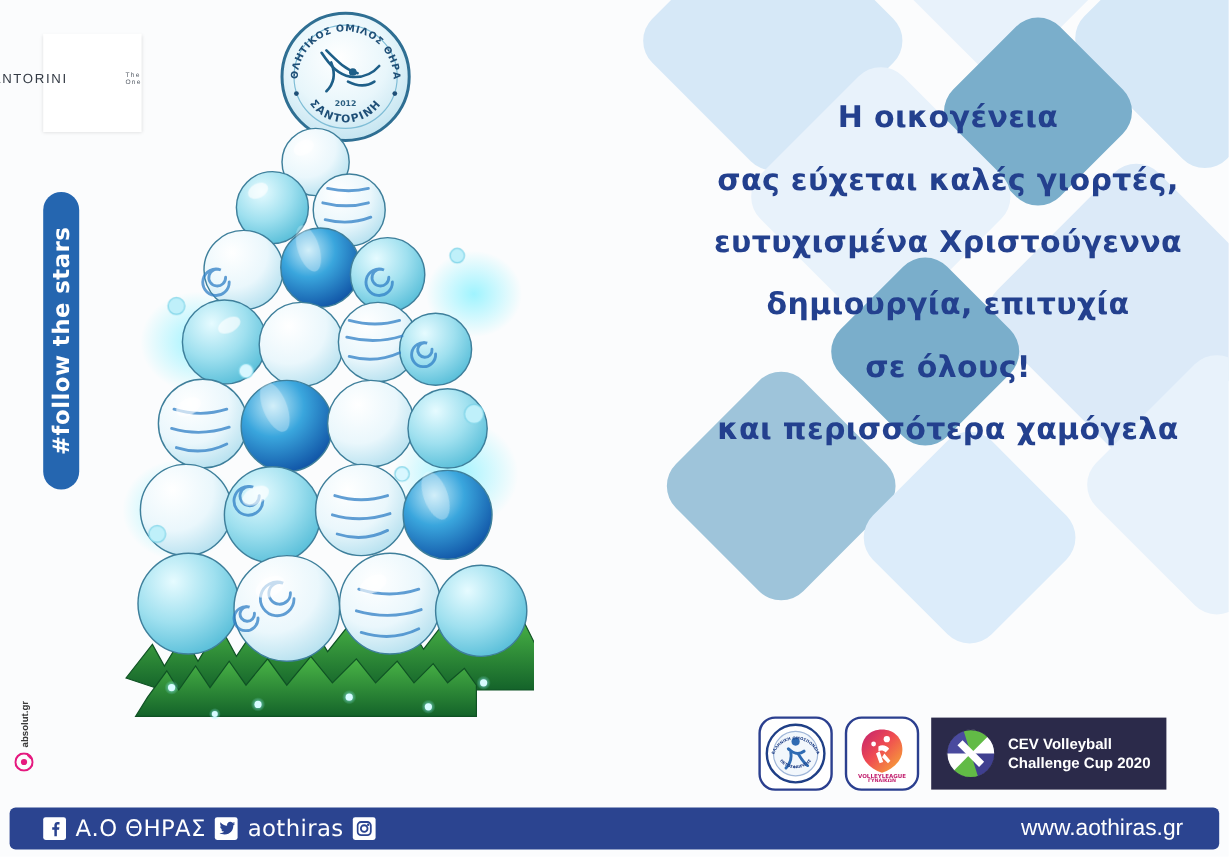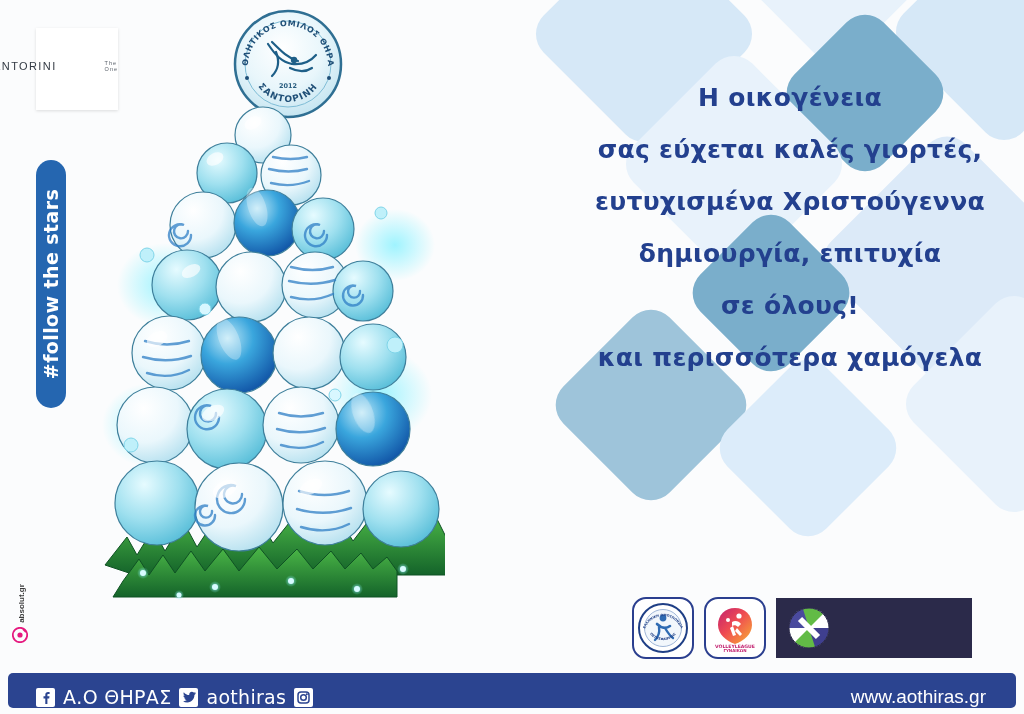--- a/index.html
+++ b/index.html
@@ -49,21 +49,21 @@
   #sponsors{position:absolute;left:632px;top:597px;height:62px;display:flex;align-items:center;gap:10px;}
   .sp-badge{width:62px;height:62px;background:#ffffff;border:2px solid #2b3f8f;border-radius:14px;
             display:flex;align-items:center;justify-content:center;box-sizing:border-box;}
   #cev-badge{
     width:196px;height:60px;background:#2b2a4a;display:flex;align-items:center;gap:9px;padding-left:11px;box-sizing:border-box;
   }
   #cev-badge .cev-text{color:#ffffff;font-size:12.5px;font-weight:bold;line-height:16px;font-family:"Liberation Sans",sans-serif;}
   
   #footer{
     position:absolute;left:8px;top:673px;width:1008px;height:35px;
-    background:#2b4490;border-radius:5px;display:flex;align-items:flex-end;
+    background:#2b4490;border-radius:5px;display:flex;align-items:center;
   }
   #social{display:flex;align-items:center;gap:8px;margin-left:28px;}
   .soc-ico{width:19px;height:19px;background:#ffffff;border-radius:2px;display:flex;align-items:center;justify-content:center;}
   .soc-label{color:#ffffff;font-size:19px;font-family:"DejaVu Sans",sans-serif;letter-spacing:.3px;}
   #site-url{margin-left:auto;margin-right:30px;color:#ffffff;font-size:19px;font-family:Liberation Sans, sans-serif;}
   
   #credit{position:absolute;left:8px;top:583px;width:26px;height:62px;}
   #credit .ctext{
     position:absolute;left:-10px;top:16px;width:46px;text-align:center;
     transform:rotate(-90deg);font-size:8px;color:#3a3a3a;font-weight:bold;
@@ -328,20 +328,24 @@
         <circle cx="22" cy="22" r="20" fill="#ffffff"></circle>
         <path d="M22,2 A20,20 0 0 1 42,22 L22,22 Z" fill="#ffffff"></path>
         <path d="M22,22 L42,22 A20,20 0 0 1 22,42 Z" fill="#3f3f8f"></path>
         <path d="M22,22 L22,42 A20,20 0 0 1 2,22 Z" fill="#ffffff"></path>
         <path d="M22,22 L2,22 A20,20 0 0 1 22,2 Z" fill="#4a4a9e"></path>
         <path d="M22,22 L36,8 A20,20 0 0 0 16,3 Z" fill="#62bb46"></path>
         <path d="M22,22 L8,36 A20,20 0 0 0 28,41 Z" fill="#62bb46"></path>
         <path d="M13,13 L31,31" stroke="#ffffff" stroke-width="6"></path>
         <circle cx="22" cy="22" r="20" fill="none" stroke="#2b2a4a" stroke-width="1"></circle>
       </svg>
+      <div>
+        <div class="cev-text">CEV Volleyball</div>
+        <div class="cev-text">Challenge Cup 2020</div>
+      </div>
     </div>
   </div>
 
   <div id="credit">
     <div class="ctext">absolut.gr</div>
     <svg width="16" height="16" viewBox="0 0 16 16" style="position:absolute;left:4px;top:44px;">
       <circle cx="8" cy="8" r="7.2" fill="none" stroke="#e5197f" stroke-width="1.8"></circle>
       <circle cx="8" cy="8" r="2.6" fill="#e5197f"></circle>
       <path d="M11,2 L14,5" stroke="#e5197f" stroke-width="1.8"></path>
     </svg>

